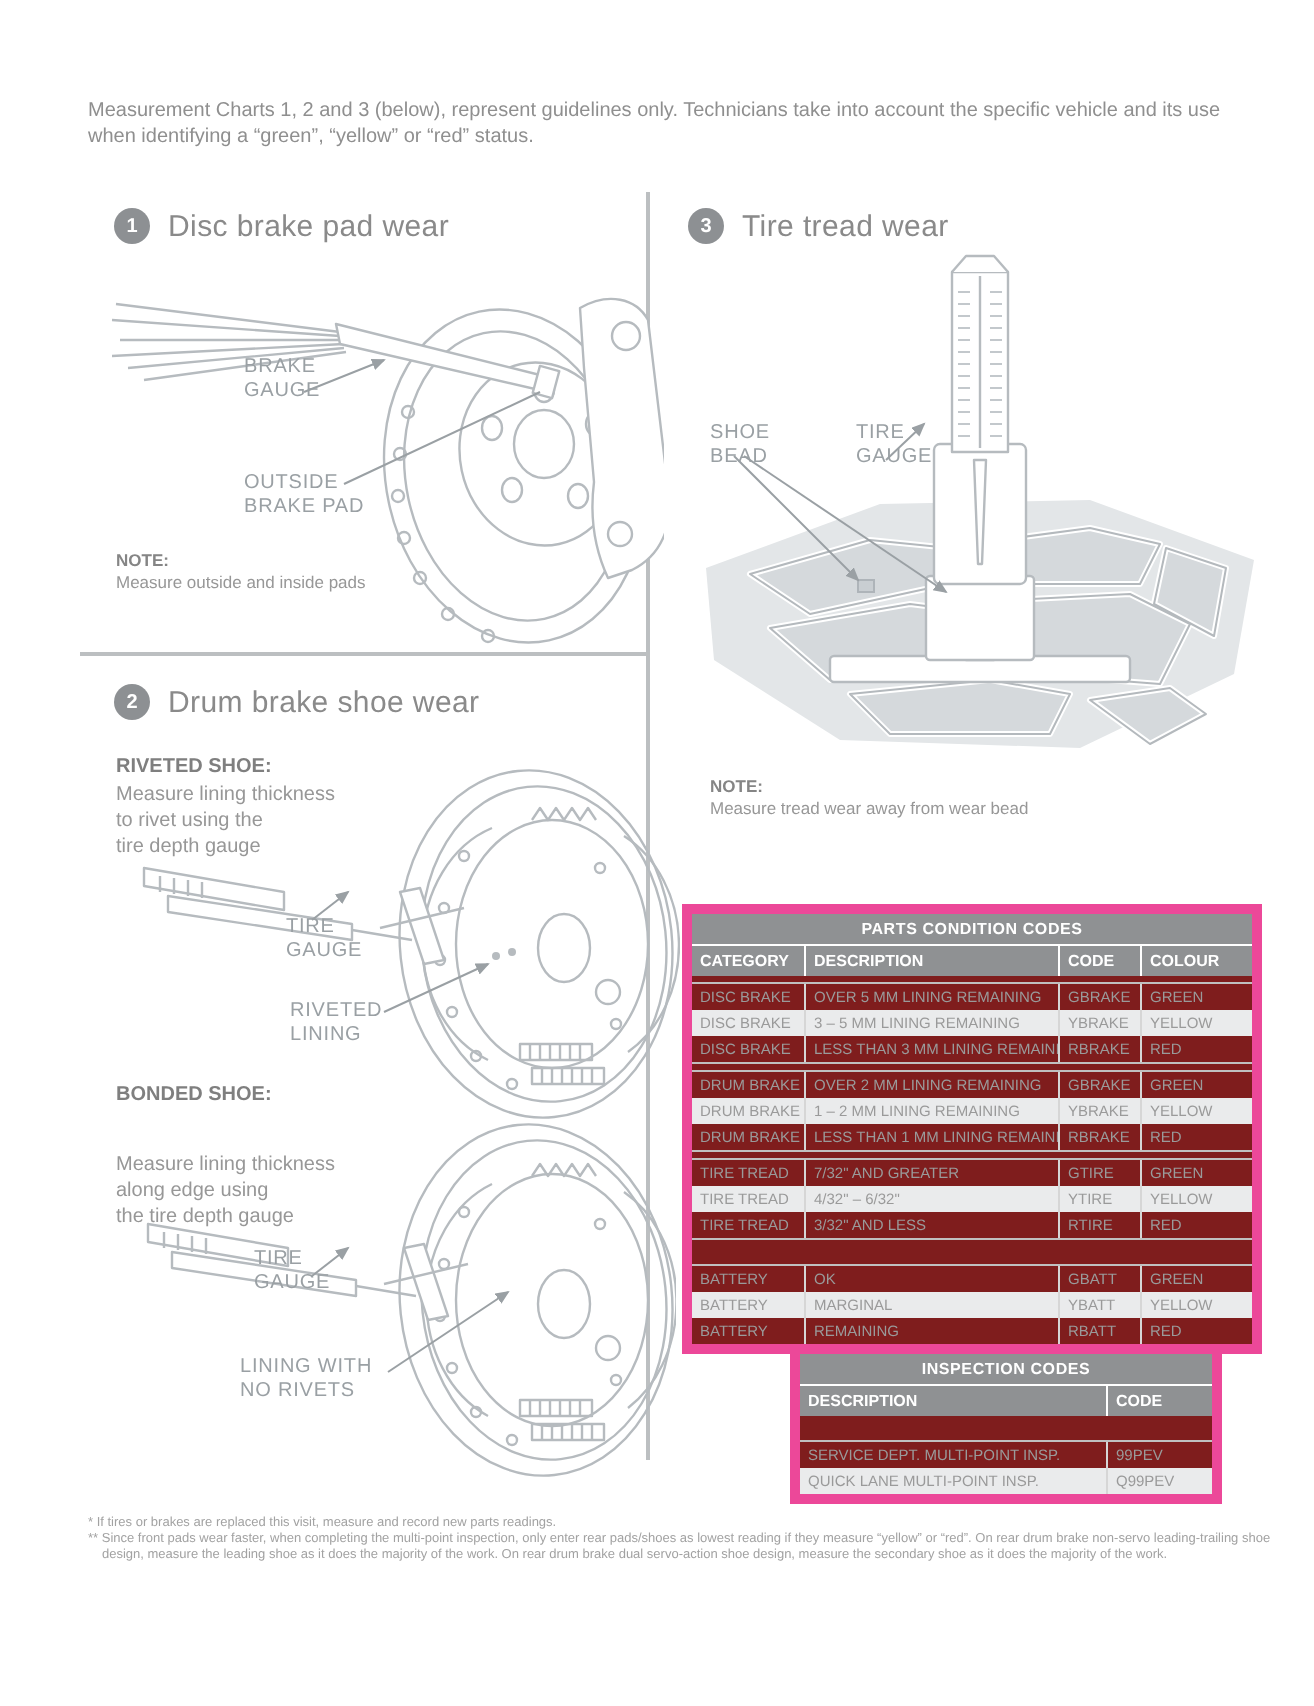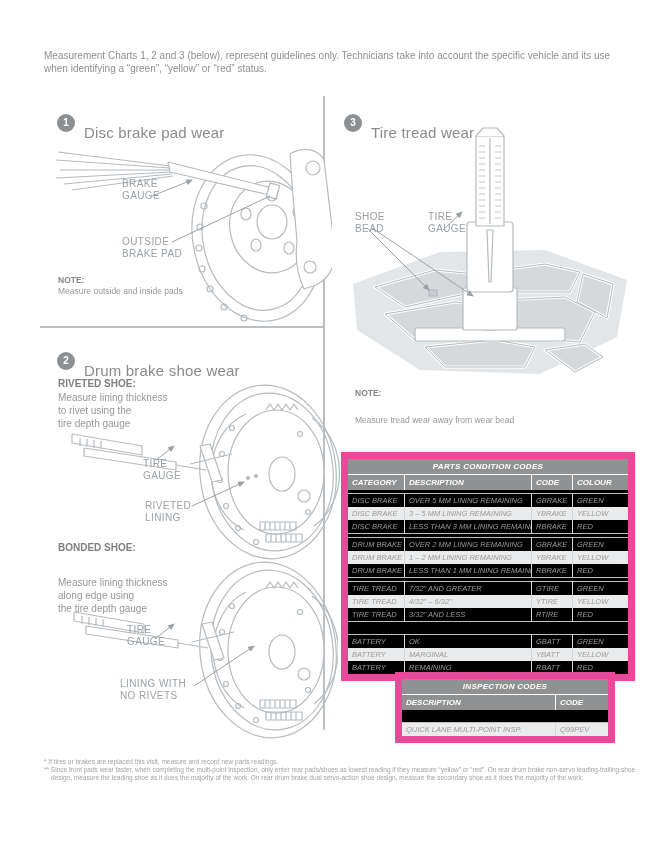--- a/index.html
+++ b/index.html
@@ -6,34 +6,34 @@
   .page{position:relative;width:657px;height:850px;background:#ffffff;overflow:hidden;
         font-family:"Liberation Sans","DejaVu Sans",sans-serif;color:#8c8c8c;}
   .abs{position:absolute;}
   .pre{white-space:pre-line;}
 
   .intro{left:44px;top:49px;width:572px;font-size:10px;line-height:13px;color:#8f8f8f;}
 
   .sec-header{display:flex;align-items:center;gap:9px;}
   .badge{width:18px;height:18px;border-radius:50%;background:#8d9093;color:#ffffff;
          font-size:10px;font-weight:bold;display:flex;align-items:center;justify-content:center;flex:0 0 18px;}
-  .sec-title{font-size:15px;color:#8a8a8a;letter-spacing:.2px;margin-top:20px;}
+  .sec-title{font-size:15px;color:#8a8a8a;letter-spacing:.2px;}
 
   .dlabel{font-size:10px;line-height:12px;color:#9aa0a4;letter-spacing:.4px;}
   .note-title{font-size:8.5px;font-weight:bold;color:#858585;}
   .note-text{font-size:8.5px;color:#979797;}
 
   .subhead{font-size:10px;font-weight:bold;color:#7f7f7f;}
   .subtext{font-size:10px;line-height:13px;color:#979797;}
 
   .vdivider{width:2px;background:#bcbfc1;}
   .hdivider{height:2px;background:#bcbfc1;}
 
   
-  .ctable{border:7px solid #ec4899;background:#000000;font-size:7.5px;color:#9a9a9a;font-style:italic;}
+  .ctable{border:5px solid #ec4899;background:#7f1d1d;font-size:7.5px;color:#9a9a9a;}
   .ttl{background:#8f9193;color:#ffffff;font-weight:bold;font-size:8px;text-align:center;
        line-height:15px;height:15px;border-bottom:1px solid #ffffff;letter-spacing:.3px;}
   .hrow{display:grid;background:#8f9193;color:#ffffff;font-weight:bold;font-size:8px;height:15px;line-height:15px;}
   .hrow>div{padding-left:4px;border-right:1px solid #ffffff;}
   .hrow>div:last-child{border-right:none;}
   .grp{border-top:1px solid #c0c0c0;border-bottom:1px solid #c0c0c0;margin-top:3px;}
   .grp:first-of-type{margin-top:2px;}
   .ctable .grp:last-child{border-bottom:none;margin-top:12px;}
   .drow{display:grid;height:13px;line-height:13px;}
   .drow.alt{background:#eaebec;}
@@ -269,21 +269,21 @@
       <line x1="22" y1="106" x2="84" y2="168" marker-end="url(#arrD)"></line>
       <line x1="27" y1="106" x2="128" y2="174" marker-end="url(#arrD)"></line>
       <line x1="98" y1="108" x2="117" y2="90" marker-end="url(#arrD)"></line>
     </g>
   </svg>
   <div class="abs dlabel pre" style="left:355px;top:211px;">SHOE
 BEAD</div>
   <div class="abs dlabel pre" style="left:428px;top:211px;">TIRE
 GAUGE</div>
   <div class="abs note-title" style="left:355px;top:388px;">NOTE:</div>
-  <div class="abs note-text" style="left:355px;top:399px;margin-top:16px;">Measure tread wear away from wear bead</div>
+  <div class="abs note-text" style="left:355px;top:399px;">Measure tread wear away from wear bead</div>
 
   <div class="abs ctable" style="left:341px;top:452px;width:280px;">
     <div class="ttl">PARTS CONDITION CODES</div>
     <div class="hrow cols4">
       <div>CATEGORY</div>
       <div>DESCRIPTION</div>
       <div>CODE</div>
       <div>COLOUR</div>
     </div>
 
@@ -372,20 +372,24 @@
     </div>
   </div>
 
   <div class="abs ctable" style="left:395px;top:672px;width:206px;">
     <div class="ttl">INSPECTION CODES</div>
     <div class="hrow cols2">
       <div>DESCRIPTION</div>
       <div>CODE</div>
     </div>
     <div class="grp">
+      <div class="drow cols2">
+        <div>SERVICE DEPT. MULTI-POINT INSP.</div>
+        <div>99PEV</div>
+      </div>
       <div class="drow cols2 alt">
         <div>QUICK LANE MULTI-POINT INSP.</div>
         <div>Q99PEV</div>
       </div>
     </div>
   </div>
 
   <div class="abs footnote" style="left:44px;top:758px;width:588px;">* If tires or brakes are replaced this visit, measure and record new parts readings.</div>
   <div class="abs footnote" style="left:44px;top:766px;width:588px;padding-left:7px;text-indent:-7px;">** Since front pads wear faster, when completing the multi-point inspection, only enter rear pads/shoes as lowest reading if they measure “yellow” or “red”. On rear drum brake non-servo leading-trailing shoe design, measure the leading shoe as it does the majority of the work. On rear drum brake dual servo-action shoe design, measure the secondary shoe as it does the majority of the work.</div>
 

